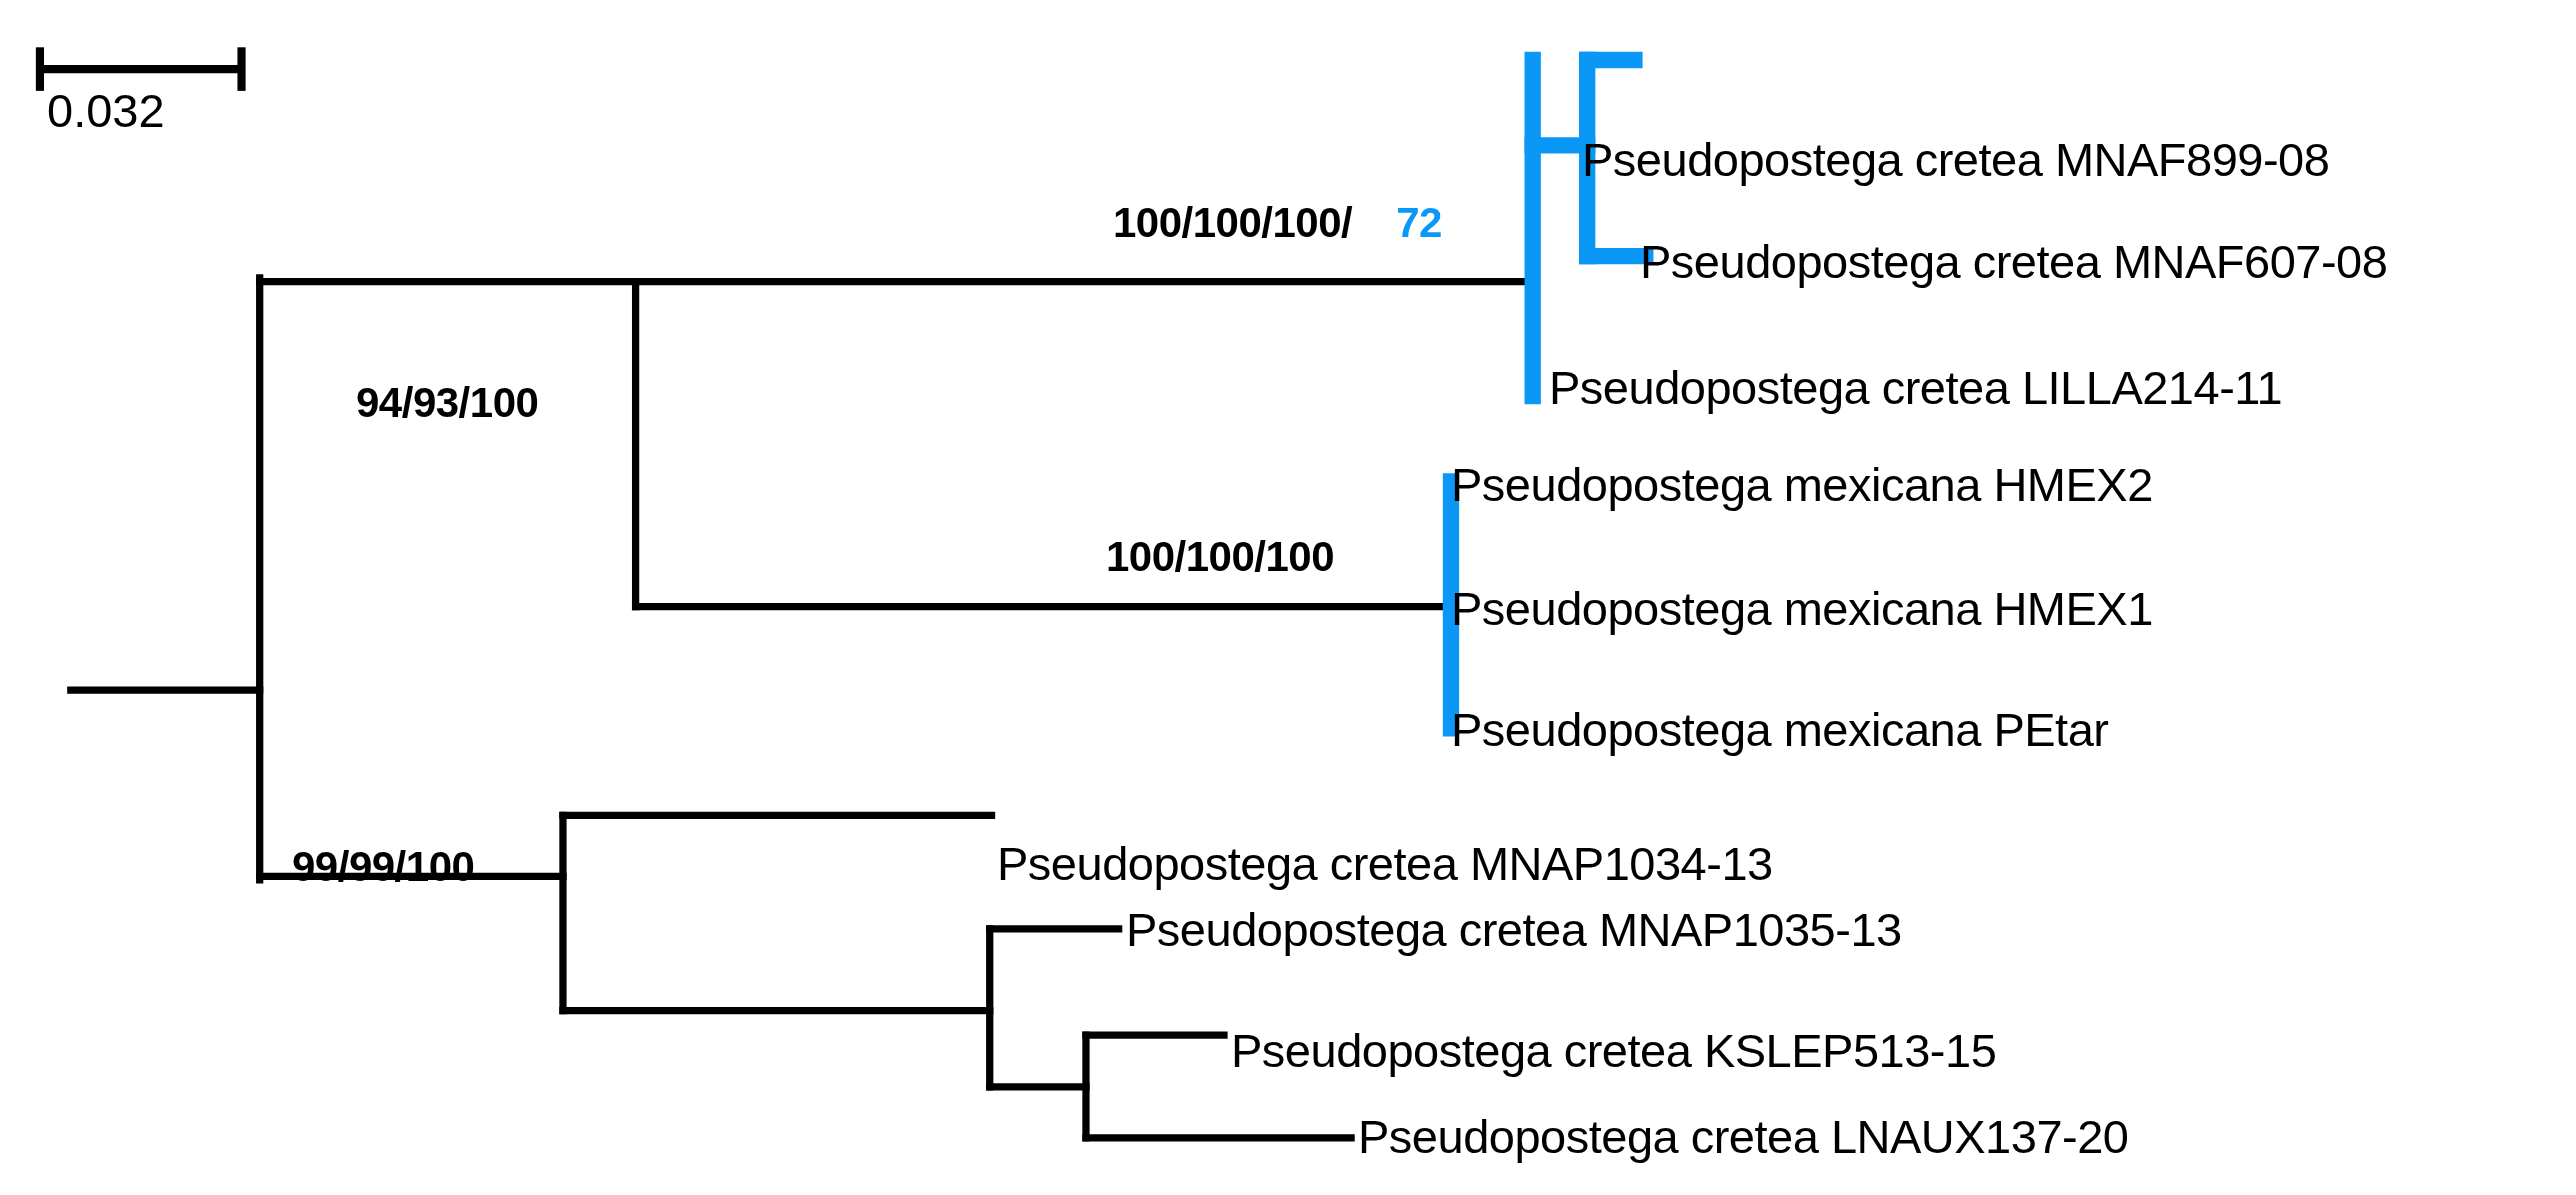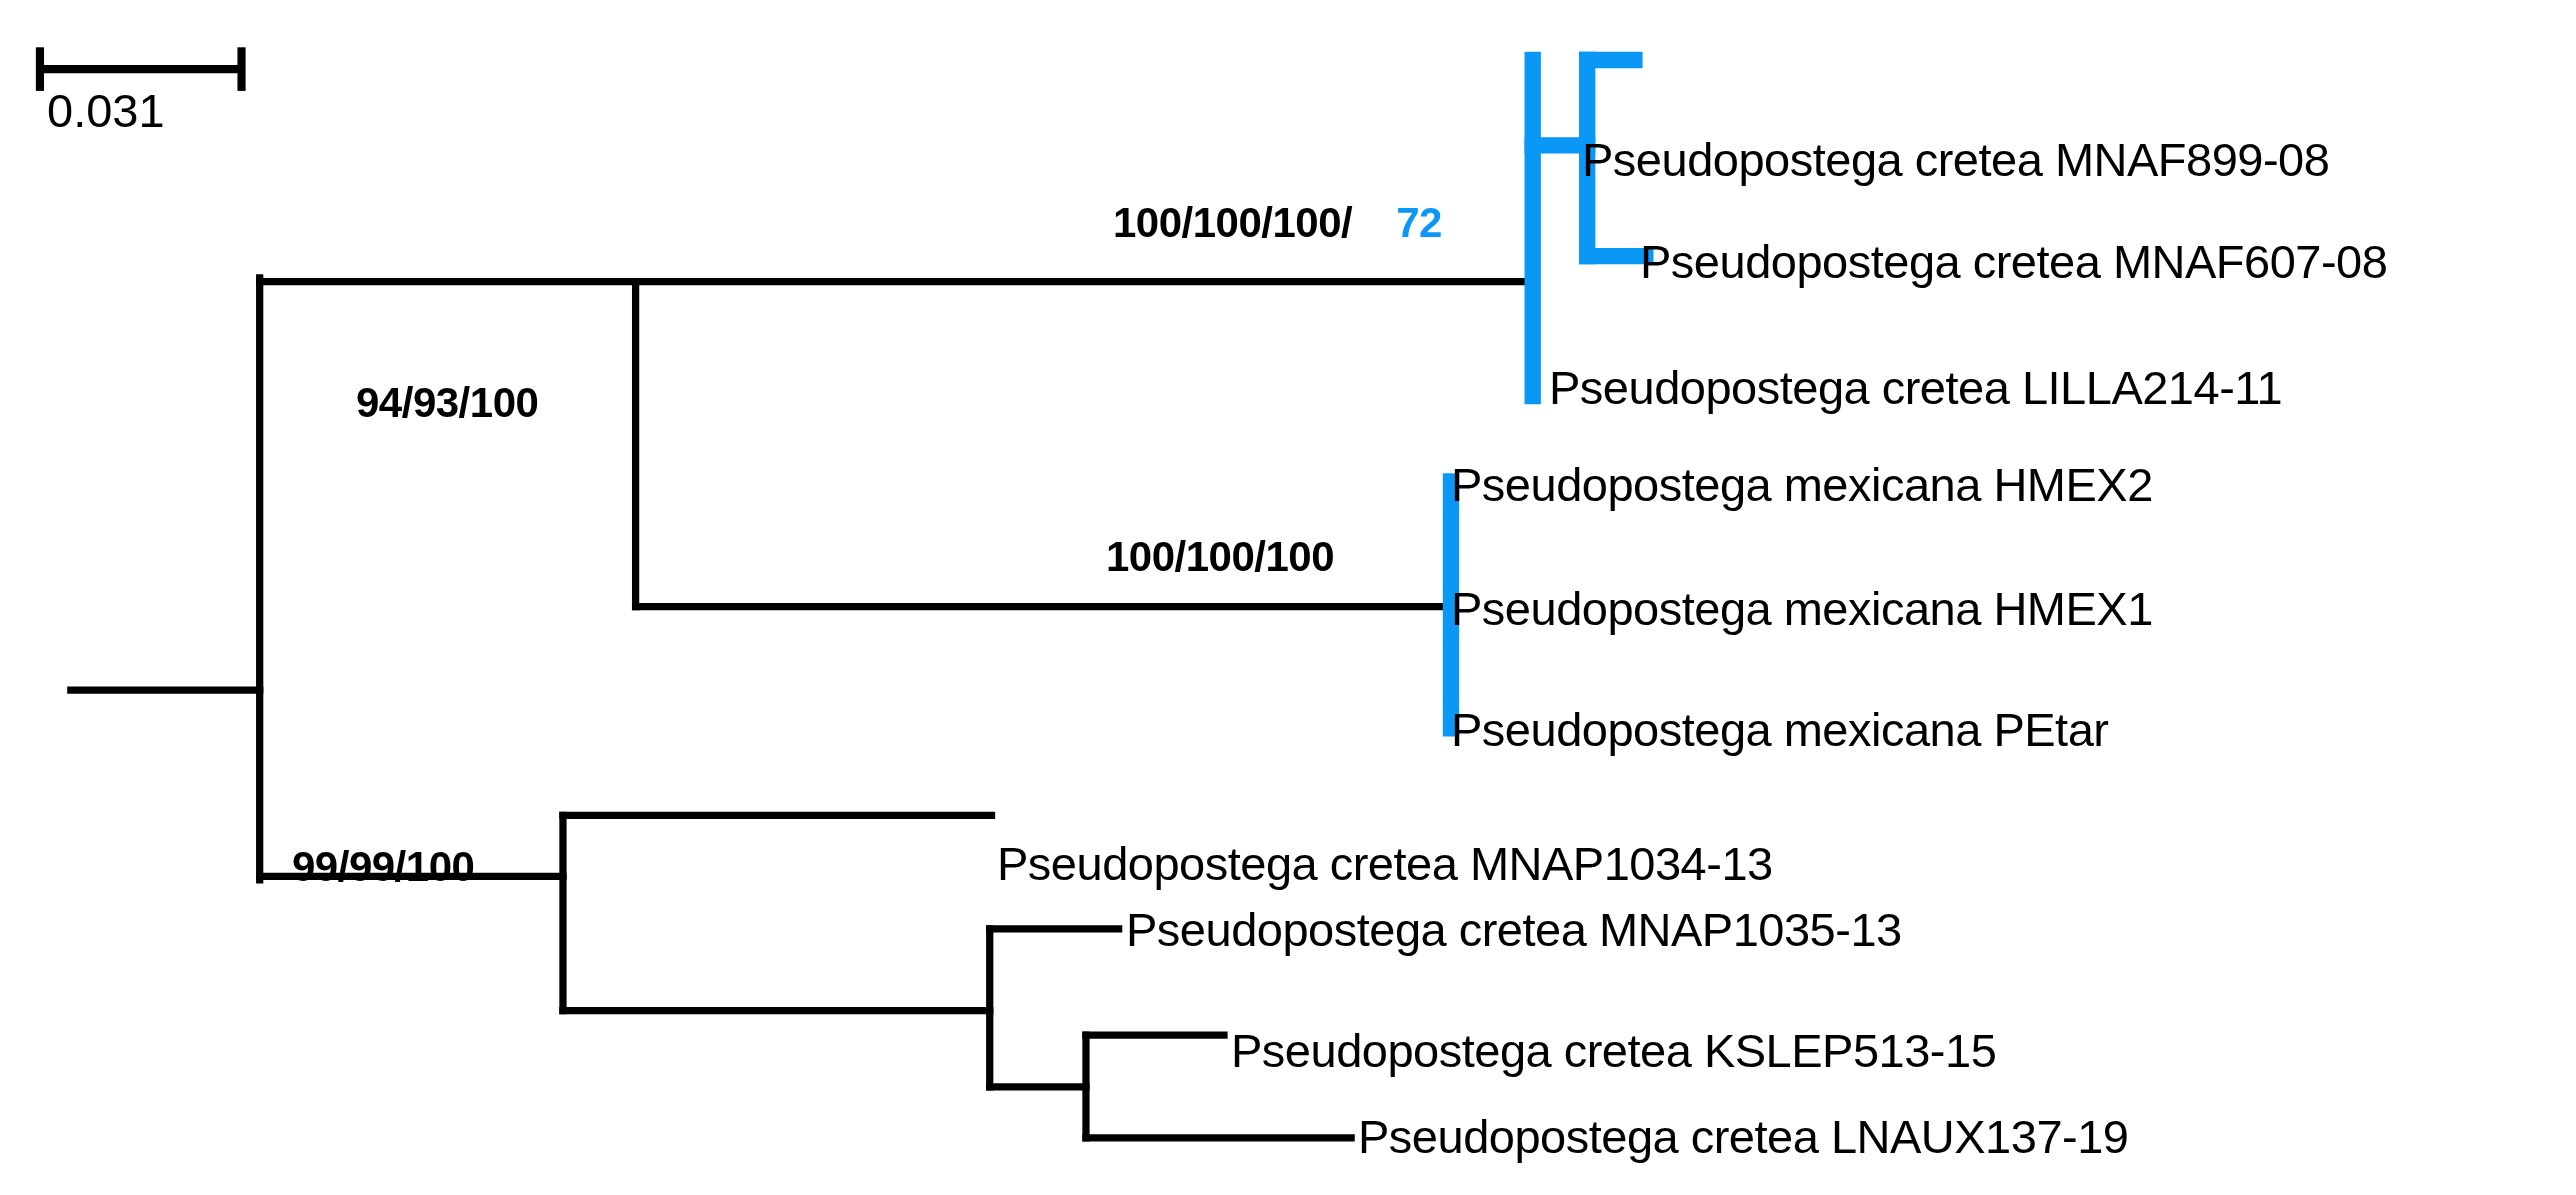--- a/index.html
+++ b/index.html
@@ -113,21 +113,21 @@
 
       <line x1="1748" y1="282" x2="1812" y2="282"></line>
     </g>
 
     <g stroke="#0a97f5" stroke-width="18" fill="none" stroke-linecap="square">
       <line x1="1598" y1="530" x2="1598" y2="802"></line>
     </g>
 
   </svg>
 
-  <div class="scale-label" style="left:47px; top:87px;">0.031</div>
+  <div class="scale-label" style="left:47px; top:87px;">0.032</div>
 
   <div class="support-label" style="left:1113px; top:202px;"><span>100/100/100/</span><span class="hl">72</span></div>
 
   <div class="support-label" style="left:356px; top:374px;margin-top:8px;">94/93/100</div>
 
   <div class="support-label" style="left:1106px; top:536px;">100/100/100</div>
 
   <div class="support-label" style="left:292px; top:846px;">99/99/100</div>
 
 
@@ -142,16 +142,16 @@
   <div class="tip-label" style="left:1451px; top:585px;">Pseudopostega mexicana HMEX1</div>
 
   <div class="tip-label" style="left:1451px; top:706px;">Pseudopostega mexicana PEtar</div>
 
   <div class="tip-label" style="left:997px; top:792px;margin-top:48px;">Pseudopostega cretea MNAP1034-13</div>
 
   <div class="tip-label" style="left:1126px; top:906px;">Pseudopostega cretea MNAP1035-13</div>
 
   <div class="tip-label" style="left:1231px; top:1012px;margin-top:15px;">Pseudopostega cretea KSLEP513-15</div>
 
-  <div class="tip-label" style="left:1358px; top:1113px;">Pseudopostega cretea LNAUX137-19</div>
+  <div class="tip-label" style="left:1358px; top:1113px;">Pseudopostega cretea LNAUX137-20</div>
 
 </div>
 
 
 </body></html>

